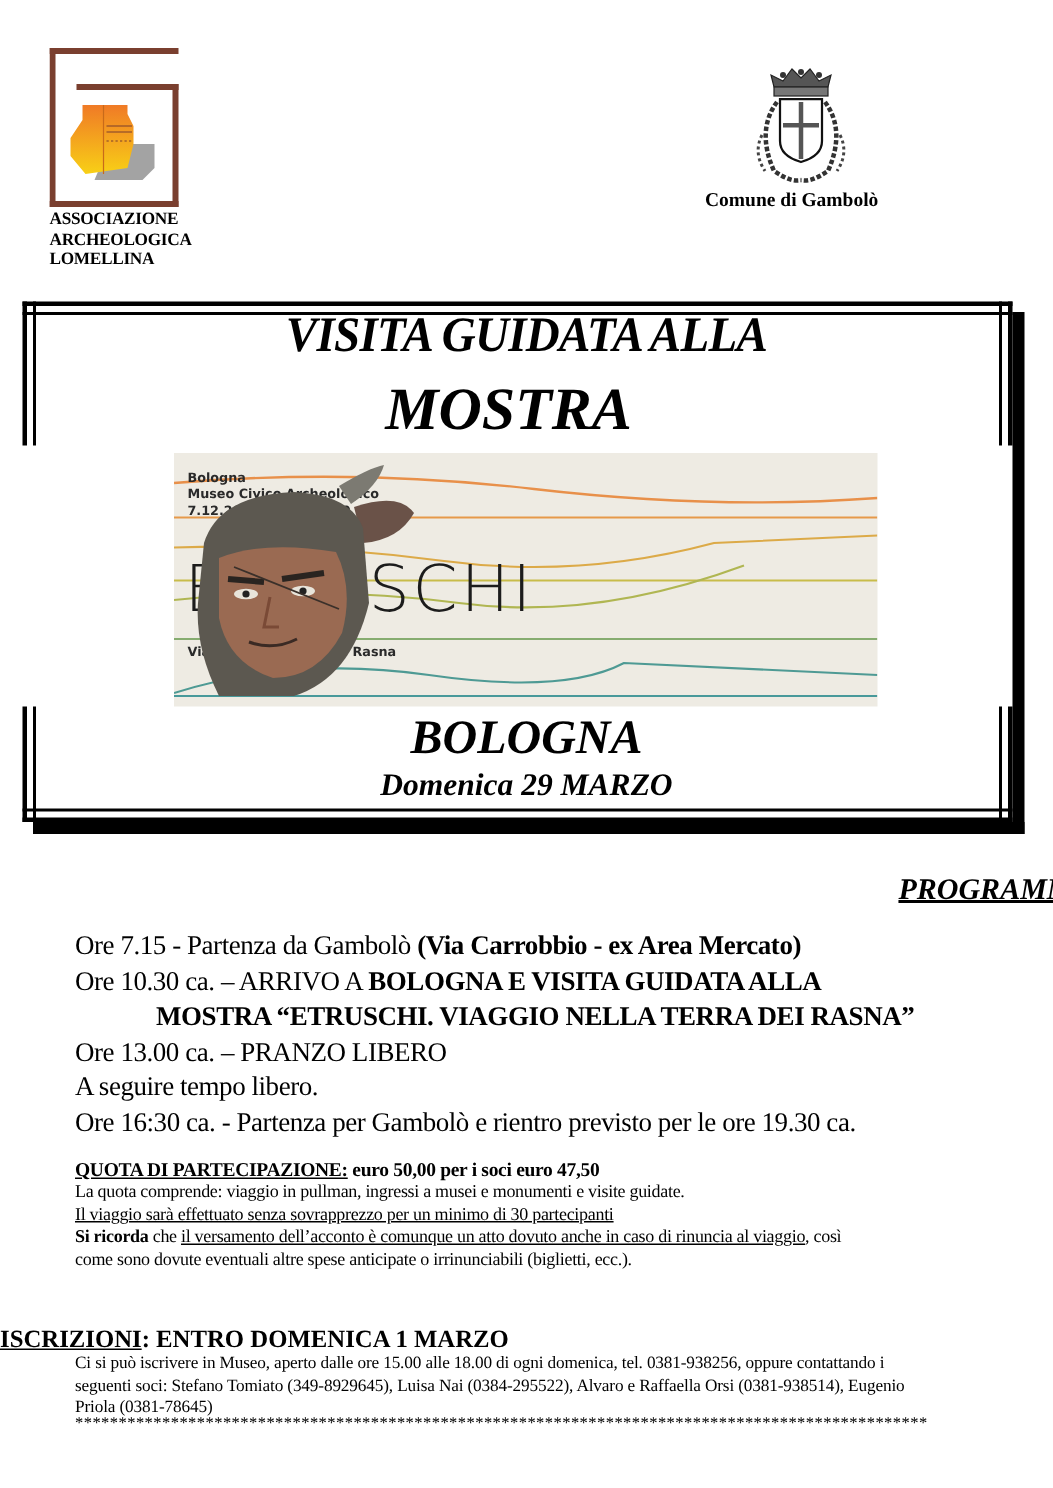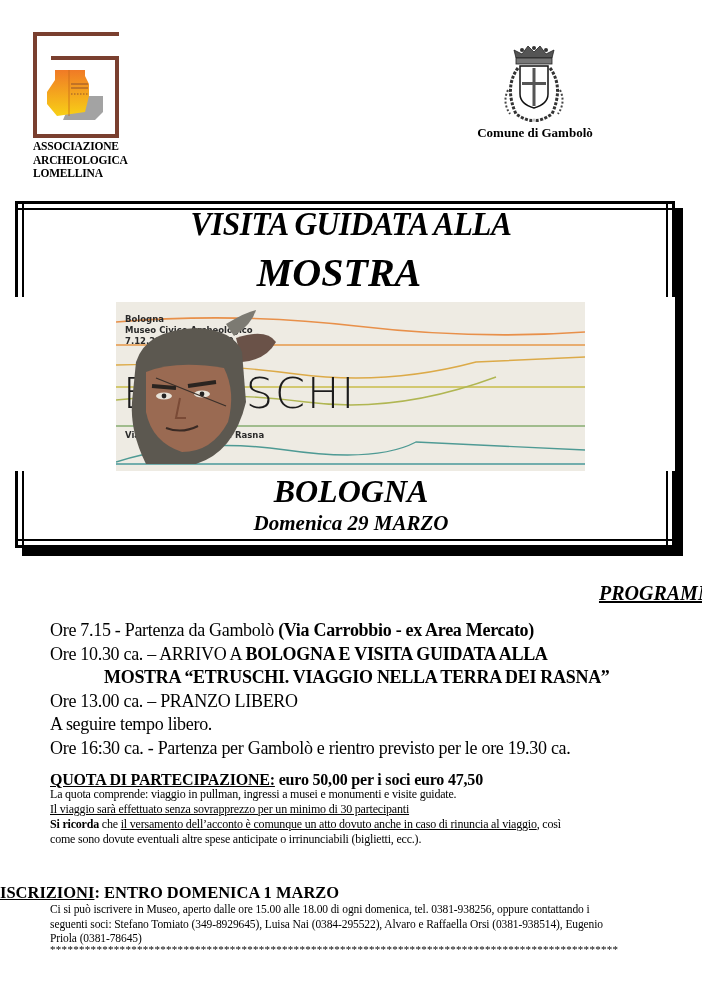--- a/index.html
+++ b/index.html
@@ -6,21 +6,21 @@
   body { width: 702px; height: 992px; position: relative; overflow: hidden; font-family: "Liberation Serif", serif; color: #000; }
   .abs { position: absolute; }
 
   
   .logo-assoc { left: 33px; top: 32px; width: 90px; height: 108px; }
   .assoc-name { left: 33px; top: 140px; font-family: "Liberation Serif", serif; font-weight: bold; font-size: 11.5px; line-height: 13.5px; letter-spacing: -0.2px; }
   .assoc-name div { white-space: nowrap; }
 
   
   .comune-emblem { left: 494px; top: 42px; width: 80px; height: 85px; }
-  .comune-name { left: 470px; top: 125px; width: 130px; text-align: center; font-size: 13px; font-weight: bold; }
+  .comune-name { left: 470px; top: 125px; width: 130px; font-size: 13px; font-weight: bold; }
 
   
   .frame-shadow-right { left: 675px; top: 208px; width: 8px; height: 348px; background: #000; }
   .frame-shadow-bottom { left: 22px; top: 548px; width: 661px; height: 8px; background: #000; }
   .frame-top { left: 15px; top: 201px; width: 660px; height: 9px; box-sizing: border-box; border-top: 3px solid #000; border-bottom: 2px solid #000; }
   .frame-bottom { left: 15px; top: 539px; width: 660px; height: 9px; box-sizing: border-box; border-top: 2px solid #000; border-bottom: 3px solid #000; }
   .frame-side { width: 9px; box-sizing: border-box; border-left: 3px solid #000; border-right: 2px solid #000; }
   .frame-left-top { left: 15px; top: 201px; height: 96px; }
   .frame-left-bottom { left: 15px; top: 471px; height: 77px; }
   .frame-right-top { left: 666px; top: 201px; height: 96px; border-left: 2px solid #000; border-right: 3px solid #000; }
@@ -43,21 +43,21 @@
   
   .program-title { left: 0; width: 702px; top: 582px; text-align: right; font-size: 20px; font-style: italic; font-weight: bold; text-decoration: underline; padding-left: 27px; }
   .program { left: 50px; top: 619px; width: 640px; font-size: 18px; line-height: 23.5px; letter-spacing: -0.3px; }
   .program div { white-space: nowrap; }
   .program .indent { padding-left: 54px; }
   b, .b { font-weight: bold; }
   u, .u { text-decoration: underline; }
 
   .fees { left: 50px; top: 772px; width: 620px; font-size: 12px; line-height: 15px; letter-spacing: -0.2px; }
   .fees div { white-space: nowrap; }
-  .fees .h { font-size: 16px; }
+  .fees .h { font-size: 13px; }
 
   .iscr-title { left: 0; width: 702px; top: 883px; text-align: left; font-size: 16.5px; font-weight: bold; }
   .iscr-body { left: 50px; top: 902px; width: 620px; font-size: 11.5px; line-height: 14.5px; letter-spacing: -0.1px; }
   .stars { left: 50px; top: 943px; font-size: 11px; letter-spacing: 0.3px; white-space: nowrap; }
 </style>
 </head>
 <body>
 
 <div class="abs logo-assoc">
   <svg width="90" height="108" viewBox="0 0 90 108">

